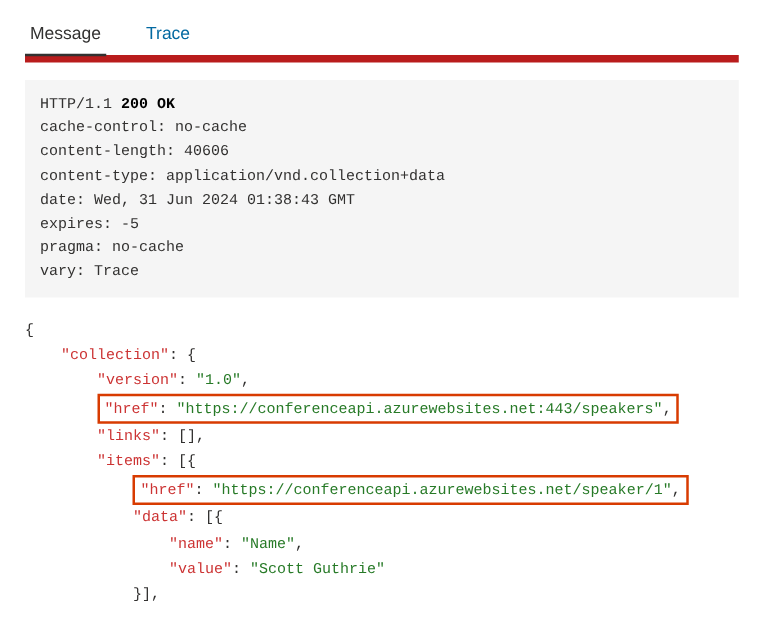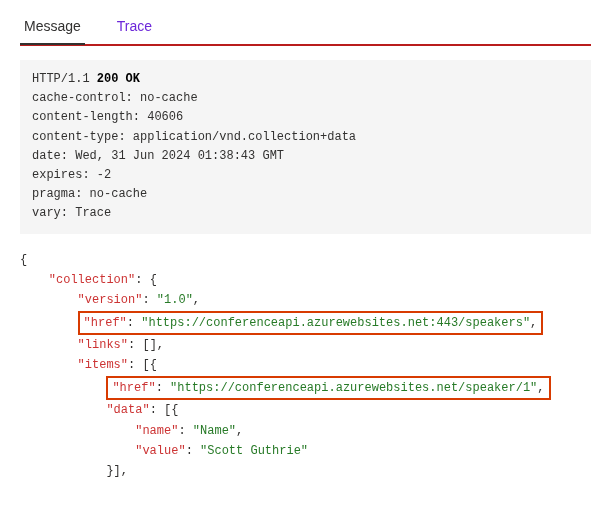--- a/index.html
+++ b/index.html
@@ -15,30 +15,30 @@
     padding: 10px 16px 20px 20px;
   }
   h2.page-title {
     font-weight: 400;
     font-size: 20px;
     margin: 0 0 20px 0;
     color: #323130;
   }
   .tabs {
     display: flex;
-    border-bottom: 2px solid #b91c1c;
+    border-bottom: 6px solid #b91c1c;
     margin-bottom: 14px;
   }
   .tab {
     padding: 8px 4px 10px 4px;
     margin-right: 28px;
     font-size: 14px;
     cursor: pointer;
     position: relative;
-    color: #6d28d9;
+    color: #0369a1;
   }
   .tab.active {
     color: #323130;
   }
   .tab.active::after {
     content: "";
     position: absolute;
     left: 0; right: 0; bottom: -1px;
     height: 2px;
     background: #323130;
@@ -77,21 +77,21 @@
   <div class="tabs">
     <div class="tab active">Message</div>
     <div class="tab">Trace</div>
   </div>
 
   <div class="headers-block"><span>HTTP/1.1 </span><span class="status-ok">200 OK</span>
 <span>cache-control: no-cache</span>
 <span>content-length: 40606</span>
 <span>content-type: application/vnd.collection+data</span>
 <span>date: Wed, 31 Jun 2024 01:38:43 GMT</span>
-<span>expires: -2</span>
+<span>expires: -5</span>
 <span>pragma: no-cache</span>
 <span>vary: Trace</span></div>
 
   <div class="json-block">
     <div class="jl">{</div>
     <div class="jl">    <span class="k">"collection"</span>: {</div>
     <div class="jl">        <span class="k">"version"</span>: <span class="s">"1.0"</span>,</div>
     <div class="jl">        <span class="highlight"><span class="k">"href"</span>: <span class="s">"https://conferenceapi.azurewebsites.net:443/speakers"</span>,</span></div>
     <div class="jl">        <span class="k">"links"</span>: [],</div>
     <div class="jl">        <span class="k">"items"</span>: [{</div>

